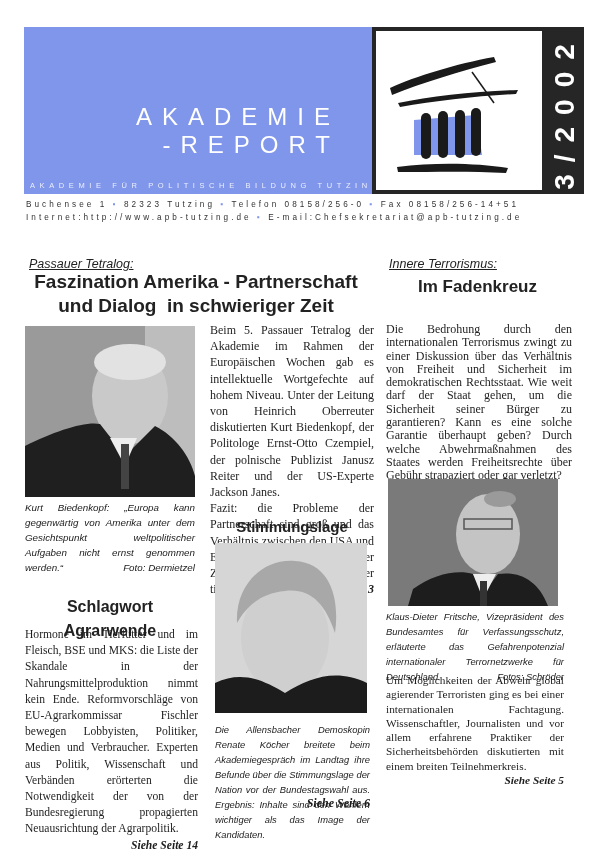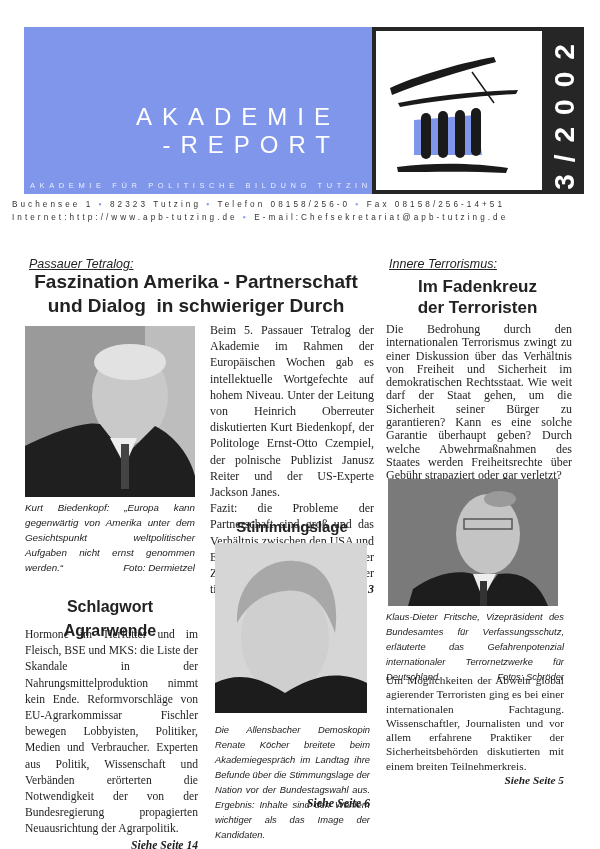--- a/index.html
+++ b/index.html
@@ -13,21 +13,21 @@
     font-family:"Liberation Sans", sans-serif; font-size:24px; letter-spacing:10px; line-height:28px; }
   .mast-sub { position:absolute; left:6px; bottom:4px; color:#e9eeff;
     font-family:"Liberation Sans", sans-serif; font-size:7.5px; letter-spacing:4.6px; white-space:nowrap; }
   .mast-logo-frame { position:absolute; left:348px; top:0; width:212px; height:167px; background:#262626; }
   .mast-logo { position:absolute; left:4px; top:4px; width:166px; height:159px; background:#fff; }
   .mast-issue { position:absolute; left:174px; top:0; width:38px; height:167px; display:flex;
     align-items:center; justify-content:center; }
   .mast-issue span { display:block; transform:rotate(-90deg); color:#fff; white-space:nowrap;
     font-family:"Liberation Sans", sans-serif; font-weight:bold; font-size:28px; letter-spacing:12px; }
 
-  .contact { position:absolute; left:12px; font-family:"Liberation Sans", sans-serif;
+  .contact { position:absolute; left:26px; font-family:"Liberation Sans", sans-serif;
     font-size:8.2px; letter-spacing:3.05px; color:#333; white-space:nowrap; }
   .contact .dot { color:#8096ea; }
 
   
   .kicker { position:absolute; font-family:"Liberation Sans", sans-serif; font-style:italic;
     font-size:12.5px; text-decoration:underline; color:#222; }
   .headline { position:absolute; font-family:"Liberation Sans", sans-serif; font-weight:bold;
     color:#222; text-align:center; line-height:24px; }
   .body-text { position:absolute; font-size:12px; line-height:16.2px; text-align:justify; color:#1e1e1e; }
   .see { font-weight:bold; font-style:italic; float:right; }
@@ -79,21 +79,21 @@
 </div>
 <div class="contact" style="top:213px;">
   <span>Internet:http://www.apb-tutzing.de</span>
   <span class="dot">▪</span>
   <span>E-mail:Chefsekretariat@apb-tutzing.de</span>
 </div>
 
 <div class="kicker" style="left:29px; top:257px;">Passauer Tetralog:</div>
 <div class="headline" style="left:28px; top:270px; width:336px; font-size:19px;">
   <div>Faszination Amerika - Partnerschaft</div>
-  <div style="white-space:pre;">und Dialog  in schwieriger Durch</div>
+  <div style="white-space:pre;">und Dialog  in schwieriger Zeit</div>
 </div>
 
 <div class="photo" style="left:25px; top:326px; width:170px; height:171px; background:#8c8c8c;">
   <svg width="170" height="171" viewBox="0 0 170 171">
     <rect width="170" height="171" fill="#9a9a9a"></rect>
     <rect x="120" y="0" width="50" height="171" fill="#bdbdbd"></rect>
     <ellipse cx="105" cy="70" rx="38" ry="48" fill="#c9c9c9"></ellipse>
     <ellipse cx="105" cy="36" rx="36" ry="18" fill="#e2e2e2"></ellipse>
     <path d="M0,171 L0,120 C30,105 60,95 75,98 L100,130 L130,100 C150,110 165,130 170,150 L170,171 Z" fill="#1f1f1f"></path>
     <path d="M85,112 L100,140 L112,112 Z" fill="#eeeeee"></path>
@@ -125,21 +125,20 @@
     <path d="M22,80 C20,40 50,15 80,18 C115,20 125,55 120,90 C110,60 95,45 70,48 C45,50 30,65 22,80 Z" fill="#a8a8a8"></path>
     <path d="M0,170 L0,140 C25,128 45,135 70,150 C95,135 120,125 152,140 L152,170 Z" fill="#1c1c1c"></path>
   </svg>
 </div>
 <div class="caption" style="left:215px; top:716px; width:155px; font-size:9.4px;margin-top:6px;">Die Allensbacher Demoskopin Renate Köcher breitete beim Akademiegespräch im Landtag ihre Befunde über die Stimmungslage der Nation vor der Bundestagswahl aus. Ergebnis: Inhalte sind den Wählern wichtiger als das Image der Kandidaten.</div>
 <div style="position:absolute; left:215px; top:796px; width:155px; text-align:right; font-weight:bold; font-style:italic; font-size:12px;">Siehe Seite 6</div>
 
 <div class="kicker" style="left:389px; top:257px;">Innere Terrorismus:</div>
 <div class="headline" style="left:385px; top:276px; width:185px; font-size:17px; line-height:21px;">
   <div>Im Fadenkreuz</div>
-  <div>der Terroristen</div>
 </div>
 <div class="body-text" style="left:386px; top:323px; width:186px; font-size:12px; line-height:13.3px;">Die Bedrohung durch den internationalen Terrorismus zwingt zu einer Diskussion über das Verhältnis von Freiheit und Sicherheit im demokratischen Rechtsstaat. Wie weit darf der Staat gehen, um die Sicherheit seiner Bürger zu garantieren? Kann es eine solche Garantie überhaupt geben? Durch welche Abwehrmaßnahmen des Staates werden Freiheitsrechte über Gebühr strapaziert oder gar verletzt?</div>
 
 <div class="photo" style="left:388px; top:479px; width:170px; height:127px;">
   <svg width="170" height="127" viewBox="0 0 170 127">
     <rect width="170" height="127" fill="#7a7a7a"></rect>
     <ellipse cx="100" cy="55" rx="32" ry="40" fill="#c4c4c4"></ellipse>
     <ellipse cx="112" cy="20" rx="16" ry="8" fill="#9a9a9a"></ellipse>
     <rect x="76" y="40" width="48" height="10" fill="none" stroke="#555" stroke-width="1.5"></rect>
     <path d="M20,127 L25,110 C45,95 70,90 85,95 L95,115 L110,95 C130,92 150,100 160,127 Z" fill="#1d1d1d"></path>

